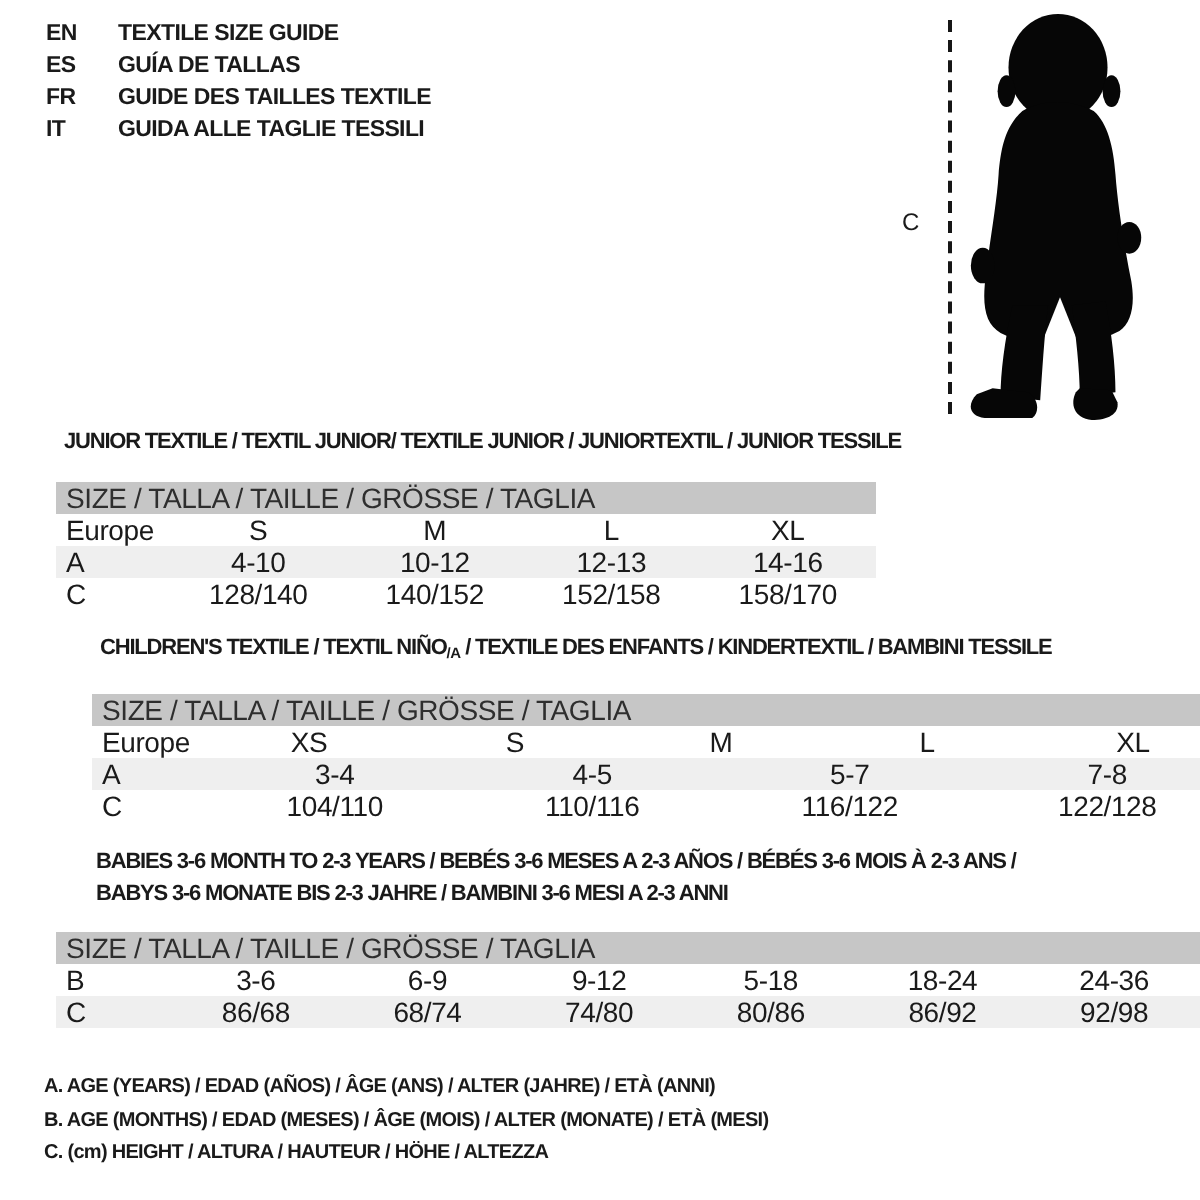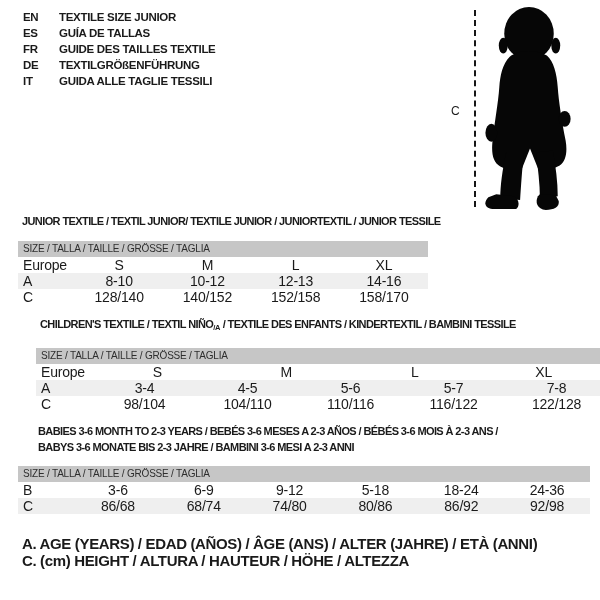--- a/index.html
+++ b/index.html
@@ -9,62 +9,58 @@
   }
   
   #language-list{position:absolute;left:23px;top:9px;}
   .lang-row{display:flex;height:16px;line-height:16px;font-weight:bold;font-size:11.5px;letter-spacing:-0.3px;}
   .lang-code{width:36px;}
   
   #dash-line{position:absolute;left:474px;top:10px;height:197px;width:0;border-left:2px dashed #161616;}
   #measure-c{position:absolute;left:451px;top:104px;font-size:12px;line-height:14px;}
   #baby-wrap{position:absolute;left:480px;top:4px;width:100px;height:208px;color:var(--silhouette,#060606);}
   
-  .section{position:absolute;left:18px;}
+  .section{position:absolute;left:28px;}
   #sec-junior{top:214px;width:410px;}
   #sec-children{top:317px;width:572px;margin-left:18px;}
   #sec-babies{top:423px;width:572px;}
   .sec-heading{font-weight:bold;font-size:11px;letter-spacing:-0.6px;line-height:15px;margin-left:4px;white-space:nowrap;}
   #sec-babies .sec-heading{line-height:16px;margin-left:20px;}
   .sec-heading .sub{font-size:7.5px;position:relative;top:2px;letter-spacing:-0.3px;}
   #sec-junior .size-table{margin-top:12px;}
   #sec-children .size-table{margin-top:15px;}
   #sec-babies .size-table{margin-top:11px;}
   
   .tbl-header{height:16px;line-height:16px;background:var(--table-header-bg,#c6c6c6);
-    padding-left:5px;font-size:10px;letter-spacing:-0.2px;color:#2e2e2e;}
+    padding-left:5px;font-size:14px;letter-spacing:-0.2px;color:#2e2e2e;}
   .tbl-row{display:flex;height:16px;line-height:16px;font-size:14px;letter-spacing:-0.2px;}
   .tbl-row.stripe{background:var(--row-stripe-bg,#efefef);}
   .cell-label{width:52px;padding-left:5px;}
   .cell-val{flex:1;text-align:center;}
   
   #footnotes{position:absolute;left:22px;top:536px;}
-  .footnote{font-weight:bold;font-size:15px;letter-spacing:-0.35px;height:16.5px;line-height:16.5px;white-space:nowrap;}
+  .footnote{font-weight:bold;font-size:10px;letter-spacing:-0.35px;height:16.5px;line-height:16.5px;white-space:nowrap;}
 </style>
 </head>
 <body>
 
 <div id="canvas">
 
   <div id="language-list">
       <div class="lang-row">
         <span class="lang-code">EN</span>
-        <span class="lang-title">TEXTILE SIZE JUNIOR</span>
+        <span class="lang-title">TEXTILE SIZE GUIDE</span>
       </div>
       <div class="lang-row">
         <span class="lang-code">ES</span>
         <span class="lang-title">GUÍA DE TALLAS</span>
       </div>
       <div class="lang-row">
         <span class="lang-code">FR</span>
         <span class="lang-title">GUIDE DES TAILLES TEXTILE</span>
-      </div>
-      <div class="lang-row">
-        <span class="lang-code">DE</span>
-        <span class="lang-title">TEXTILGRÖßENFÜHRUNG</span>
       </div>
       <div class="lang-row">
         <span class="lang-code">IT</span>
         <span class="lang-title">GUIDA ALLE TAGLIE TESSILI</span>
       </div>
     </div>
 
   <div id="dash-line"></div>
   <div id="measure-c">C</div>
 
@@ -98,21 +94,21 @@
         <div class="tbl-header">SIZE / TALLA / TAILLE / GRÖSSE / TAGLIA</div>
         <div class="tbl-row">
           <div class="cell-label">Europe</div>
           <div class="cell-val">S</div>
           <div class="cell-val">M</div>
           <div class="cell-val">L</div>
           <div class="cell-val">XL</div>
         </div>
         <div class="tbl-row stripe">
           <div class="cell-label">A</div>
-          <div class="cell-val">8-10</div>
+          <div class="cell-val">4-10</div>
           <div class="cell-val">10-12</div>
           <div class="cell-val">12-13</div>
           <div class="cell-val">14-16</div>
         </div>
         <div class="tbl-row">
           <div class="cell-label">C</div>
           <div class="cell-val">128/140</div>
           <div class="cell-val">140/152</div>
           <div class="cell-val">152/158</div>
           <div class="cell-val">158/170</div>
@@ -121,36 +117,35 @@
   </div>
 
   <div id="sec-children" class="section">
     <div class="sec-heading">
         <div class="h-line"><span>CHILDREN'S TEXTILE / TEXTIL NIÑO</span><span class="sub">/A</span><span> / TEXTILE DES ENFANTS / KINDERTEXTIL / BAMBINI TESSILE</span></div>
       </div>
     <div class="size-table">
         <div class="tbl-header">SIZE / TALLA / TAILLE / GRÖSSE / TAGLIA</div>
         <div class="tbl-row">
           <div class="cell-label">Europe</div>
+          <div class="cell-val">XS</div>
           <div class="cell-val">S</div>
           <div class="cell-val">M</div>
           <div class="cell-val">L</div>
           <div class="cell-val">XL</div>
         </div>
         <div class="tbl-row stripe">
           <div class="cell-label">A</div>
           <div class="cell-val">3-4</div>
           <div class="cell-val">4-5</div>
-          <div class="cell-val">5-6</div>
           <div class="cell-val">5-7</div>
           <div class="cell-val">7-8</div>
         </div>
         <div class="tbl-row">
           <div class="cell-label">C</div>
-          <div class="cell-val">98/104</div>
           <div class="cell-val">104/110</div>
           <div class="cell-val">110/116</div>
           <div class="cell-val">116/122</div>
           <div class="cell-val">122/128</div>
         </div>
       </div>
   </div>
 
   <div id="sec-babies" class="section">
     <div class="sec-heading">
@@ -175,16 +170,17 @@
           <div class="cell-val">74/80</div>
           <div class="cell-val">80/86</div>
           <div class="cell-val">86/92</div>
           <div class="cell-val">92/98</div>
         </div>
       </div>
   </div>
 
   <div id="footnotes">
       <div class="footnote">A. AGE (YEARS) / EDAD (AÑOS) / ÂGE (ANS) / ALTER (JAHRE) / ETÀ (ANNI)</div>
+      <div class="footnote">B. AGE (MONTHS) / EDAD (MESES) / ÂGE (MOIS) / ALTER (MONATE) / ETÀ (MESI)</div>
       <div class="footnote">C. (cm) HEIGHT / ALTURA / HAUTEUR / HÖHE / ALTEZZA</div>
     </div>
 
 </div>
 
 </body></html>

